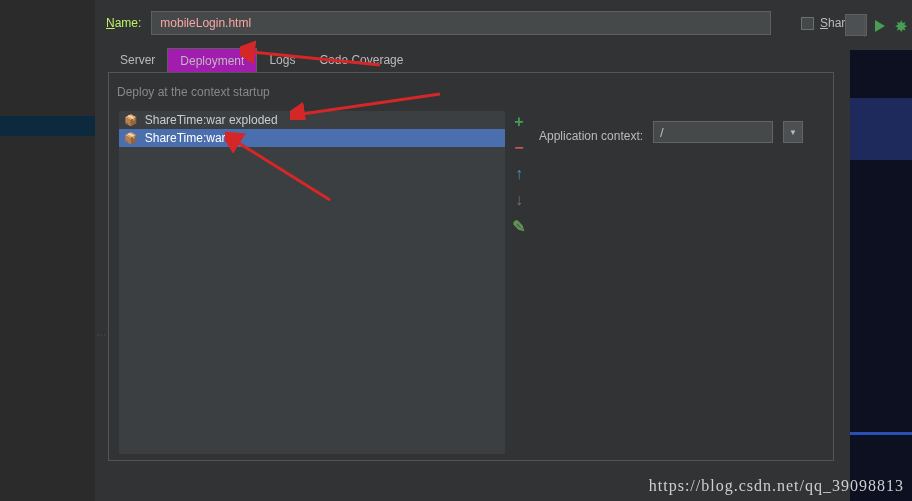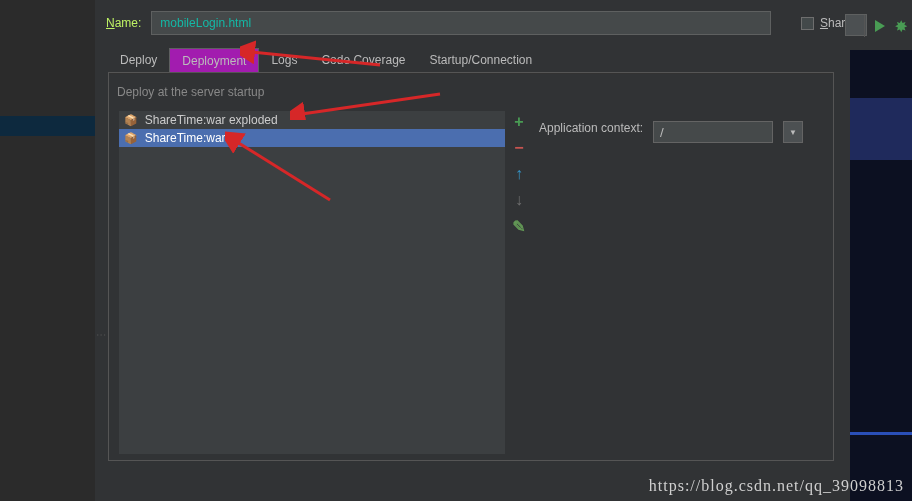--- a/index.html
+++ b/index.html
@@ -16,21 +16,21 @@
     .left-gutter { position: absolute; left: 0; top: 0; width: 95px; height: 100%; background: #2b2b2b; }
     .left-sel { position: absolute; left: 0; top: 116px; width: 95px; height: 20px; background: #0d293e; }
     .dots { position: absolute; left: 96px; top: 330px; color: #555; font-size: 10px; writing-mode: vertical-rl; }
     .header {
       position: absolute; left: 106px; top: 12px; right: 60px; height: 22px;
       display: flex; align-items: center; gap: 10px;
     }
     .lbl { color: #bef264; font-size: 12px; }
     .underline { text-decoration: underline; }
     .name-input {
-      flex: 1; background: #45494a; border: 1px solid #5e6060; color: #14b8a6;
+      flex: 1; background: #45494a; border: 1px solid #5e6060; color: #fca5a5;
       height: 24px; padding: 0 8px; font-size: 12px;
     }
     .share { display: flex; align-items: center; gap: 6px; margin-left: 20px; }
     .chk { width: 13px; height: 13px; background: #43494a; border: 1px solid #6e6e6e; }
     .toolbar-right { position: absolute; right: 0; top: 15px; display: flex; gap: 10px; align-items: center; padding-right: 4px; }
     .play { width: 0; height: 0; border-left: 10px solid #499c54; border-top: 6px solid transparent; border-bottom: 6px solid transparent; }
     .bug { color: #499c54; font-size: 16px; }
     .pipe { width: 1px; height: 22px; background: #555; }
     .tabs {
       position: absolute; left: 108px; top: 48px; right: 78px;
@@ -52,21 +52,21 @@
     .art-ico { font-size: 11px; }
     .list-txt { color: #ccc; }
     .list-item.sel .list-txt { color: #fff; }
     .btncol { position: absolute; left: 401px; top: 40px; width: 18px; display: flex; flex-direction: column; gap: 8px; align-items: center; }
     .btncol span { font-size: 16px; font-weight: bold; cursor: pointer; }
     .add { color: #499c54; }
     .rem { color: #c75450; }
     .up { color: #3592c4; }
     .dn { color: #6e6e6e; }
     .pen { color: #629755; font-size: 13px; }
-    .ctx { position: absolute; left: 430px; top: 48px; display: flex; align-items: flex-start; gap: 10px; }
+    .ctx { position: absolute; left: 430px; top: 48px; display: flex; align-items: flex-end; gap: 10px; }
     .ctx-input { width: 120px; height: 22px; background: #45494a; border: 1px solid #646464; color: #bbb; padding: 0 6px; }
     .ctx-dd { width: 20px; height: 22px; background: #4c5052; border: 1px solid #646464; display: flex; align-items: center; justify-content: center; color: #bbb; font-size: 8px; }
     .right-dark { position: absolute; right: 0; top: 50px; width: 62px; bottom: 0; background: #0c1021; }
     .right-blue { position: absolute; right: 0; top: 98px; width: 62px; height: 62px; background: #1f2a5c; }
     .right-blue2 { position: absolute; right: 0; top: 432px; width: 62px; height: 3px; background: #2a4fb8; }
     .right-tool { position: absolute; right: 45px; top: 14px; width: 22px; height: 22px; border: 1px solid #5e6060; background: #4c5052; }
     .wm { position: absolute; right: 8px; bottom: 6px; color: #cfcfcf; font-family: Liberation Serif, serif; font-size: 16px; letter-spacing: 1px; }
     svg.arrow { position: absolute; pointer-events: none; }
   </style>
 </head>
@@ -90,29 +90,28 @@
 </div>
 
 <div class="right-tool"></div>
 <div class="toolbar-right">
   <div class="pipe"></div>
   <div class="play"></div>
   <div class="bug">✸</div>
 </div>
 
 <div class="tabs">
-  <div class="tab">Deploy</div>
+  <div class="tab">Server</div>
   <div class="tab active">Deployment</div>
   <div class="tab">Logs</div>
   <div class="tab">Code Coverage</div>
-  <div class="tab">Startup/Connection</div>
 </div>
 
 <div class="panel">
-  <div class="deploy-lbl">Deploy at the server startup</div>
+  <div class="deploy-lbl">Deploy at the context startup</div>
 
   <div class="list">
     <div class="list-item">
       <span class="art-ico">📦</span>
       <span class="list-txt">ShareTime:war exploded</span>
     </div>
     <div class="list-item sel">
       <span class="art-ico">📦</span>
       <span class="list-txt">ShareTime:war</span>
     </div>

